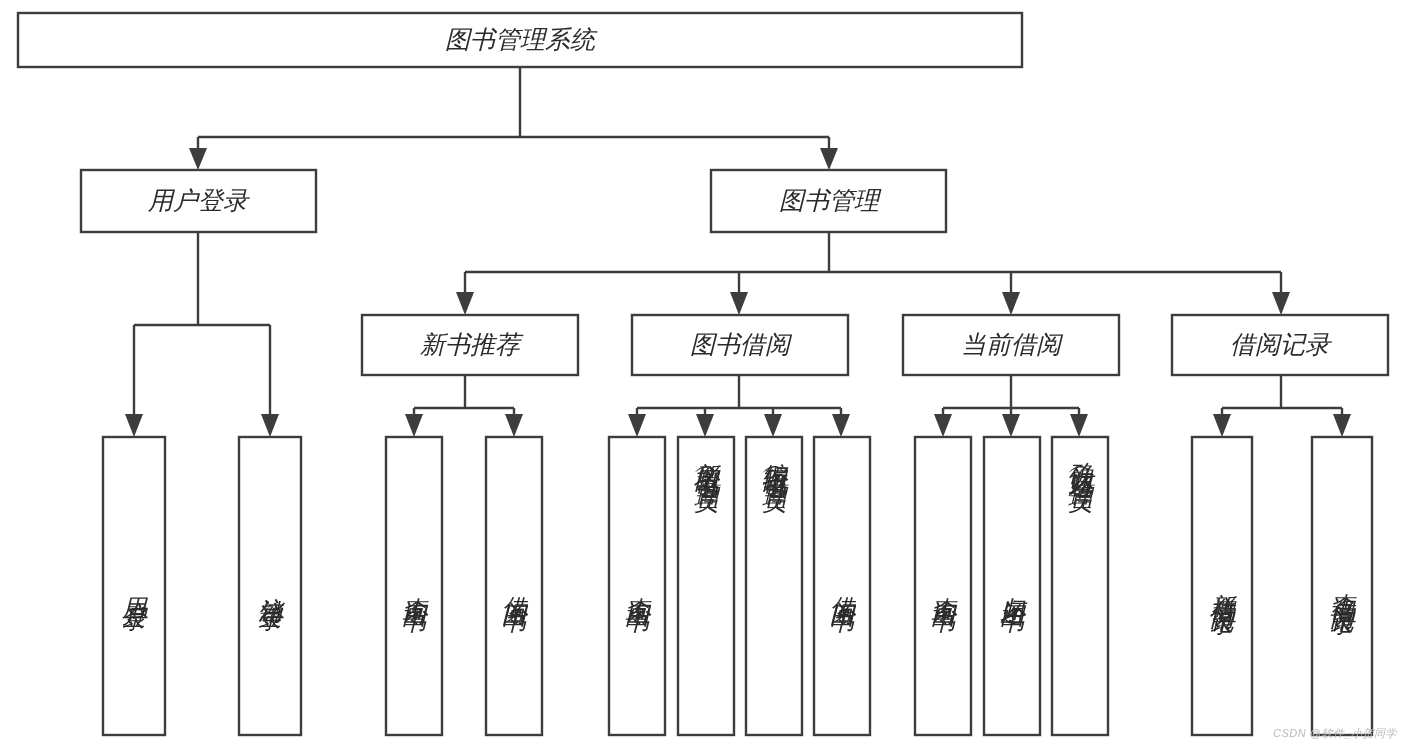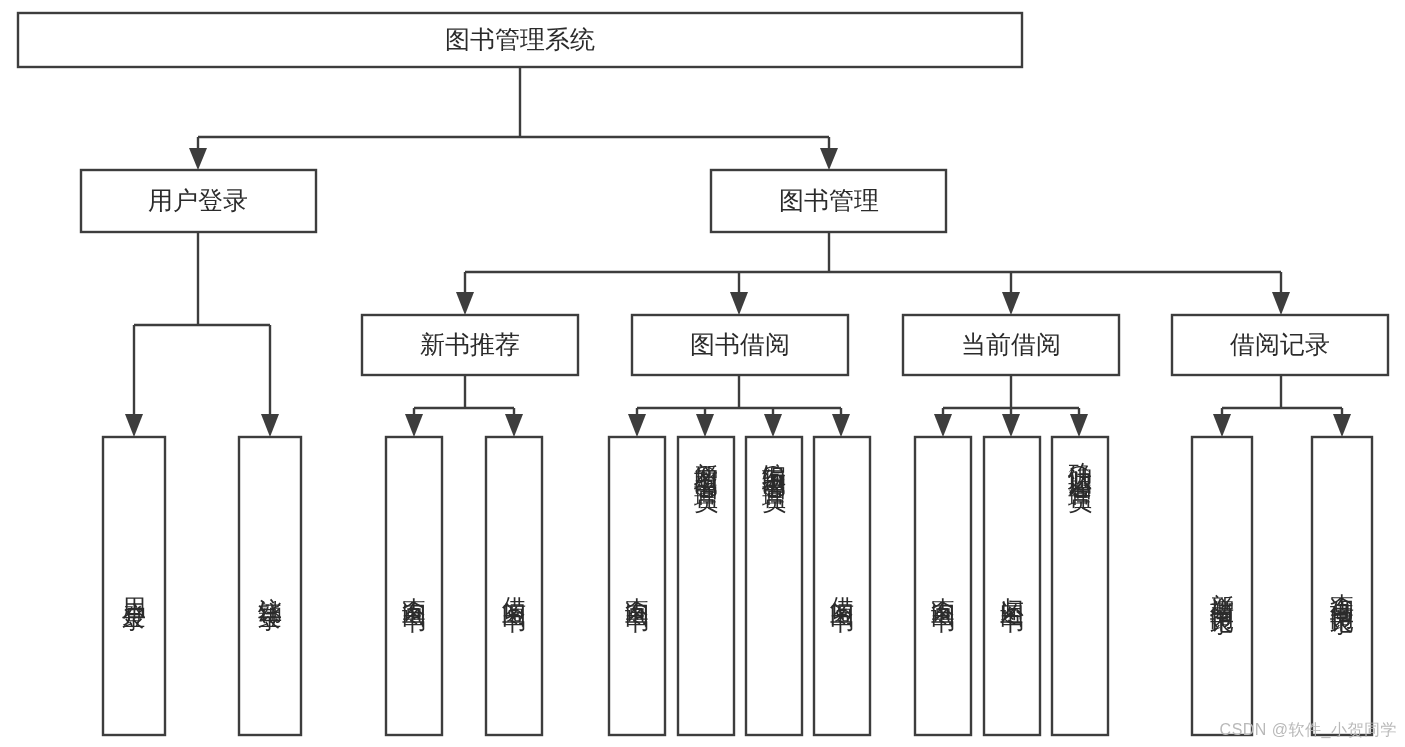--- a/index.html
+++ b/index.html
@@ -11,20 +11,21 @@
     width: 1405px;
     height: 747px;
     font-family: "Liberation Sans", "DejaVu Sans", sans-serif;
     overflow: hidden;
     position: relative;
   }
   #diagram-root {
     position: relative;
     width: 1405px;
     height: 747px;
+    font-style: italic;
   }
   svg.diagram-canvas {
     position: absolute;
     top: 0;
     left: 0;
     width: 1405px;
     height: 747px;
   }
   .node-box {
     fill: #ffffff;
@@ -46,21 +47,21 @@
     fill: #2b2b2b;
     text-anchor: middle;
     dominant-baseline: middle;
   }
   .label-h { font-size: 25px; }
   .watermark {
     position: absolute;
     right: 8px;
     bottom: 6px;
     font-family: "Liberation Sans", "DejaVu Sans", sans-serif;
-    font-size: 16px;
+    font-size: 11px;
     color: #b9b9b9;
     white-space: nowrap;
     letter-spacing: 0.5px;
   }
 </style>
 </head>
 <body>
 
 <div id="diagram-root">
 

